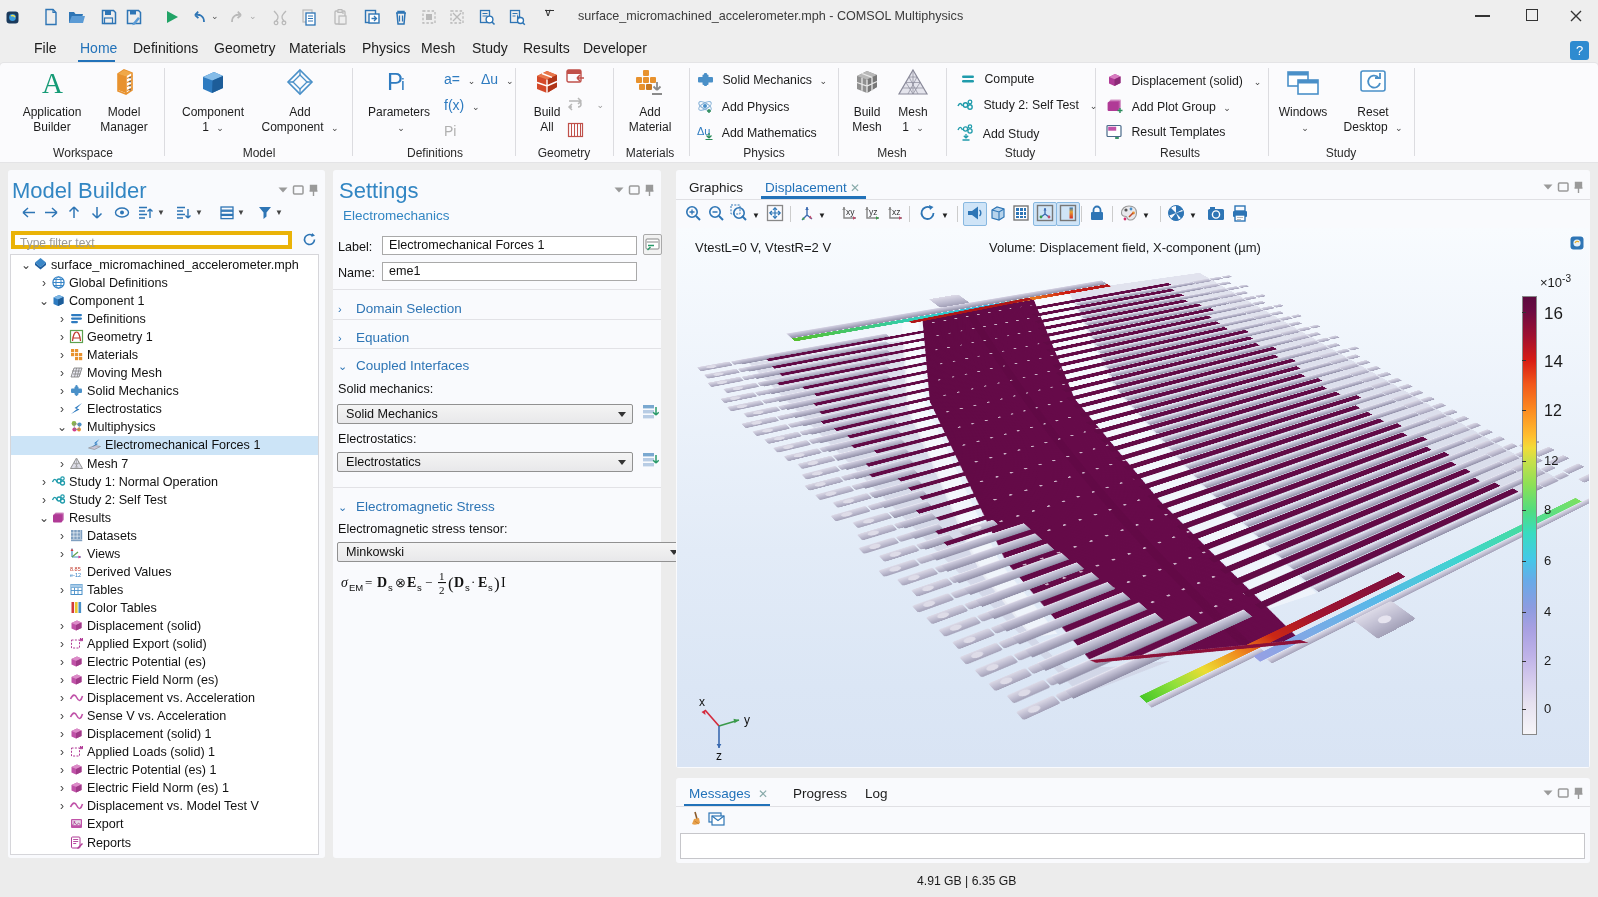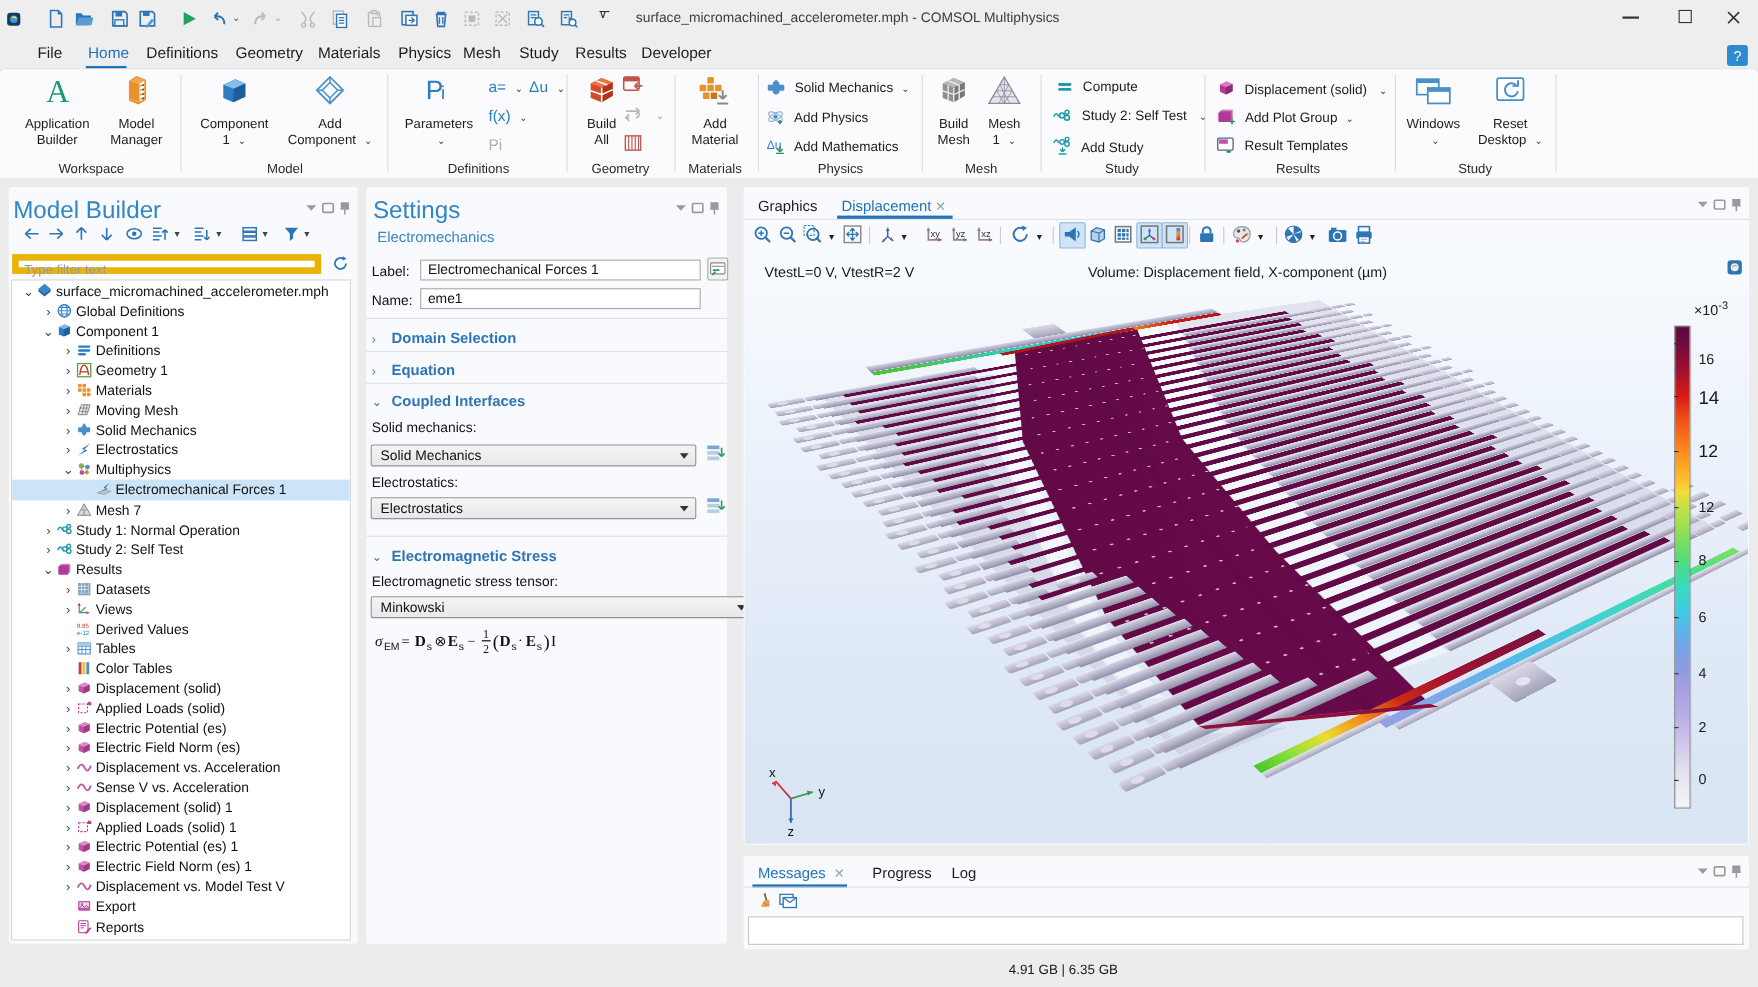--- a/index.html
+++ b/index.html
@@ -22,21 +22,21 @@
 #ms{left:676px;top:778px;width:914px;height:85px}
 .ptitle{color:#3286c3;font-size:22px;font-weight:400}
 .psub{color:#3286c3;font-size:13.5px}
 .winbtns{position:absolute;right:7px;top:13px;width:40px;height:13px}
 .trow{height:18.05px;line-height:18.05px;font-size:12.6px;color:#111;white-space:nowrap;position:relative}
 .trow.sel{background:#cce4f7}
 .ex{display:inline-block;width:14px;color:#444;font-size:12px;text-align:center}
 .ex.open{}
 .ticon{display:inline-block;width:18px;vertical-align:-3px}
 .tlabel{}
-.shead{color:#2e75b5;font-size:13.5px;font-weight:700}
+.shead{color:#2e75b5;font-size:13.5px;font-weight:400}
 .schev{color:#2e75b5;font-size:11px;display:inline-block;width:18px}
 .sep{position:absolute;left:0;width:328px;height:1px;background:#e2e2e6}
 .flabel{font-size:12.6px;color:#111}
 .combo{position:absolute;height:20px;background:linear-gradient(#f4f4f4,#e8e8ea);border:1px solid #919191;border-radius:2px;font-size:12.6px;color:#111;line-height:18px;padding-left:8px}
 .combo .arr{position:absolute;right:6px;top:7px;width:0;height:0;border-left:4px solid transparent;border-right:4px solid transparent;border-top:5px solid #333}
 .tinput{position:absolute;height:19px;background:#fff;border:1px solid #a9a9a9;font-size:12.6px;color:#111;line-height:17px;padding-left:6px}
 .gtab{position:absolute;top:10px;font-size:13.5px;color:#1c1c1c}
 .gtab.active{color:#2272b9}
 #scene{position:absolute;left:0;top:0;transform-origin:0 0;overflow:visible;
 transform:matrix3d(0.716969,-0.072094,0,0.00039388,0.226883,0.207883,0,-0.00030345,0,0,1,0,19.0,139.0,0,1.0)}
@@ -338,21 +338,21 @@
         <rect x="2" y="2" width="12" height="3.2"></rect>
         <rect x="2" y="6.2" width="12" height="3.2"></rect>
         <rect x="2" y="10.4" width="12" height="3.2"></rect>
       </g>
     </svg>
     <div class="abs" style="left:229px;top:38px;color:#444;font-size:8px">▼</div>
     <svg class="abs" style="left:249px;top:35px" width="16" height="15" viewBox="0 0 16 15">
       <path d="M2 2 h12 l-4.5 5.5 v4 l-3 2.5 v-6.5 Z" fill="#2e75b5"></path>
     </svg>
     <div class="abs" style="left:267px;top:38px;color:#444;font-size:8px">▼</div>
-    <div class="abs" style="left:3px;top:61px;width:281px;height:18px;background:#fff;border:6px solid #eab308;font-size:12px;color:#9a9a9a;line-height:16px;padding-left:5px">Type filter text</div>
+    <div class="abs" style="left:3px;top:61px;width:281px;height:18px;background:#fff;border:4px solid #eab308;font-size:12px;color:#9a9a9a;line-height:16px;padding-left:5px">Type filter text</div>
     <svg class="abs" style="left:294px;top:62px" width="15" height="15" viewBox="0 0 15 15">
       <path d="M12.5 7.5 a5 5 0 1 1 -2-4" fill="none" stroke="#2e75b5" stroke-width="1.6"></path>
       <path d="M10 1 l3 2.5 -3.6 1.4 Z" fill="#2e75b5"></path>
     </svg>
     <div class="abs" style="left:2px;top:84px;width:309px;height:601px;background:#fff;border:1px solid #d6d6da;overflow:hidden;padding-top:1px">
       <div class="trow" style="padding-left:8px"><span class="ex open">⌄</span><span class="ticon"><svg width="15" height="15" viewBox="0 0 15 15">
             <path d="M7.5 1 L13 5.5 L7.5 10 L2 5.5 Z" fill="#3a87c8"></path>
             <path d="M7.5 10 L13 5.5 L13 8 L7.5 12.5 L2 8 L2 5.5 Z" fill="#1f5fa0"></path>
           </svg></span><span class="tlabel">surface_micromachined_accelerometer.mph</span></div>
 <div class="trow" style="padding-left:26px"><span class="ex">›</span><span class="ticon"><svg width="15" height="15" viewBox="0 0 15 15">
@@ -472,21 +472,21 @@
           </svg></span><span class="tlabel">Color Tables</span></div>
 <div class="trow" style="padding-left:44px"><span class="ex">›</span><span class="ticon"><svg width="15" height="15" viewBox="0 0 15 15">
             <path d="M2.5 5 L8 2.5 L12.5 4.5 L12.5 10 L7 12.5 L2.5 10.5 Z" fill="#c052a8"></path>
             <path d="M2.5 5 L8 2.5 L12.5 4.5 L7.3 7 Z" fill="#dc8cc8"></path>
             <path d="M7 7 L12.5 4.5 L12.5 10 L7 12.5 Z" fill="#a03a88"></path>
           </svg></span><span class="tlabel">Displacement (solid)</span></div>
 <div class="trow" style="padding-left:44px"><span class="ex">›</span><span class="ticon"><svg width="15" height="15" viewBox="0 0 15 15">
             <rect x="2.5" y="4" width="8" height="8" fill="none" stroke="#b03a96" stroke-width="1" stroke-dasharray="2 1.4"></rect>
             <path d="M11 2 l2.5 2.5 M13.5 2 v2.7 h-2.7" stroke="#b03a96" stroke-width="1" fill="none"></path>
             <circle cx="11.8" cy="3.4" r="1.1" fill="#b03a96"></circle>
-          </svg></span><span class="tlabel">Applied Loads (solid)</span></div>
+          </svg></span><span class="tlabel">Applied Export (solid)</span></div>
 <div class="trow" style="padding-left:44px"><span class="ex">›</span><span class="ticon"><svg width="15" height="15" viewBox="0 0 15 15">
             <path d="M2.5 5 L8 2.5 L12.5 4.5 L12.5 10 L7 12.5 L2.5 10.5 Z" fill="#c052a8"></path>
             <path d="M2.5 5 L8 2.5 L12.5 4.5 L7.3 7 Z" fill="#dc8cc8"></path>
             <path d="M7 7 L12.5 4.5 L12.5 10 L7 12.5 Z" fill="#a03a88"></path>
           </svg></span><span class="tlabel">Electric Potential (es)</span></div>
 <div class="trow" style="padding-left:44px"><span class="ex">›</span><span class="ticon"><svg width="15" height="15" viewBox="0 0 15 15">
             <path d="M2.5 5 L8 2.5 L12.5 4.5 L12.5 10 L7 12.5 L2.5 10.5 Z" fill="#c052a8"></path>
             <path d="M2.5 5 L8 2.5 L12.5 4.5 L7.3 7 Z" fill="#dc8cc8"></path>
             <path d="M7 7 L12.5 4.5 L12.5 10 L7 12.5 Z" fill="#a03a88"></path>
           </svg></span><span class="tlabel">Electric Field Norm (es)</span></div>
@@ -1336,21 +1336,21 @@
 <rect x="430" y="1072" width="74" height="48" rx="4" fill="url(#gp)"></rect>
 <ellipse cx="467" cy="1096" rx="11" ry="7" fill="#e6e4ef"></ellipse>
 <rect x="1032" y="880" width="48" height="14" rx="3" fill="url(#gp)"></rect>
 <rect x="1032" y="914" width="48" height="14" rx="3" fill="url(#gp)"></rect>
 <rect x="1032" y="948" width="48" height="14" rx="3" fill="url(#gp)"></rect>
 <rect x="1032" y="982" width="48" height="14" rx="3" fill="url(#gp)"></rect>
 <rect x="1032" y="1016" width="48" height="14" rx="3" fill="url(#gp)"></rect>
 </svg>
       <div class="abs" style="left:845px;top:68px;width:15px;height:439px;background:linear-gradient(#5c0a3e 0.0%,#6b0b42 3.0%,#a01030 9.0%,#d81c14 14.5%,#f2581a 20.0%,#fc8c20 26.0%,#ffc030 32.0%,#f2dc38 34.5%,#c8e04a 37.5%,#8ce056 43.0%,#50dc80 49.0%,#38dcc0 54.0%,#44c8e8 60.0%,#68aae8 65.0%,#8c9ce0 71.0%,#a8a0e2 76.0%,#beb2e8 82.0%,#d2c8ec 87.0%,#e6e2f0 93.0%,#f6f5f8 100.0%);border:1px solid #888"></div>
       <div class="abs" style="left:863px;top:45px;font-size:13px;color:#1a1a1a">×10<span style="font-size:10px;vertical-align:5px">-3</span></div>
-      <div class="abs" style="left:867px;top:91px;font-size:13px;color:#1a1a1a">16</div>
+      <div class="abs" style="left:867px;top:76px;font-size:17px;color:#1a1a1a">16</div>
       <div class="abs" style="left:845px;top:84px;width:4px;height:1px;background:#333"></div>
       <div class="abs" style="left:867px;top:124px;font-size:17px;color:#1a1a1a">14</div>
       <div class="abs" style="left:845px;top:132px;width:4px;height:1px;background:#333"></div>
       <div class="abs" style="left:867px;top:174px;font-size:16px;color:#1a1a1a">12</div>
       <div class="abs" style="left:845px;top:182px;width:4px;height:1px;background:#333"></div>
       <div class="abs" style="left:867px;top:225px;font-size:13px;color:#1a1a1a">12</div>
       <div class="abs" style="left:845px;top:233px;width:4px;height:1px;background:#333"></div>
       <div class="abs" style="left:867px;top:274px;font-size:13px;color:#1a1a1a">8</div>
       <div class="abs" style="left:845px;top:282px;width:4px;height:1px;background:#333"></div>
       <div class="abs" style="left:867px;top:325px;font-size:13px;color:#1a1a1a">6</div>

